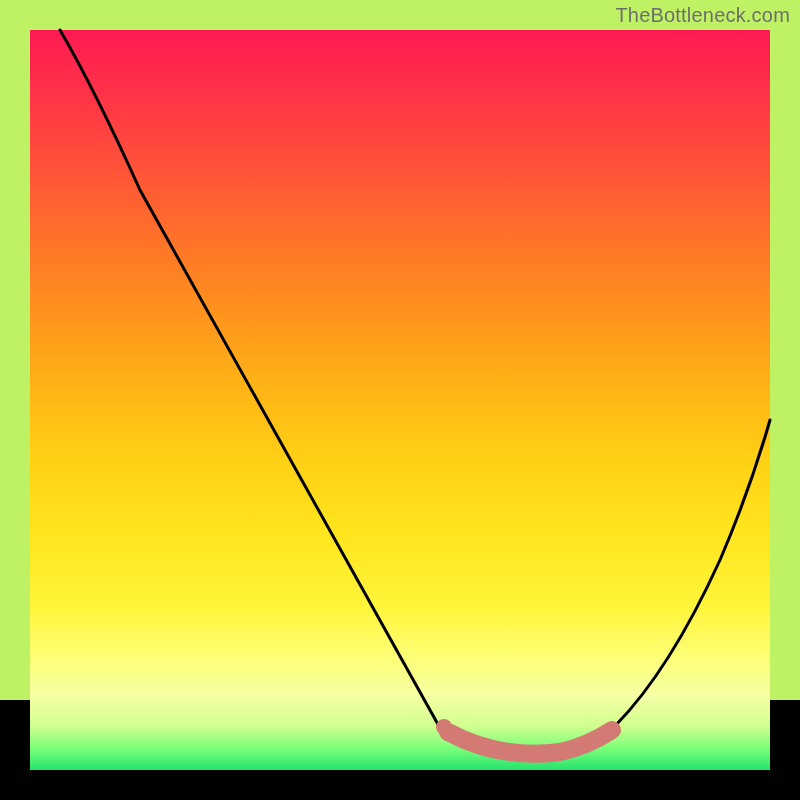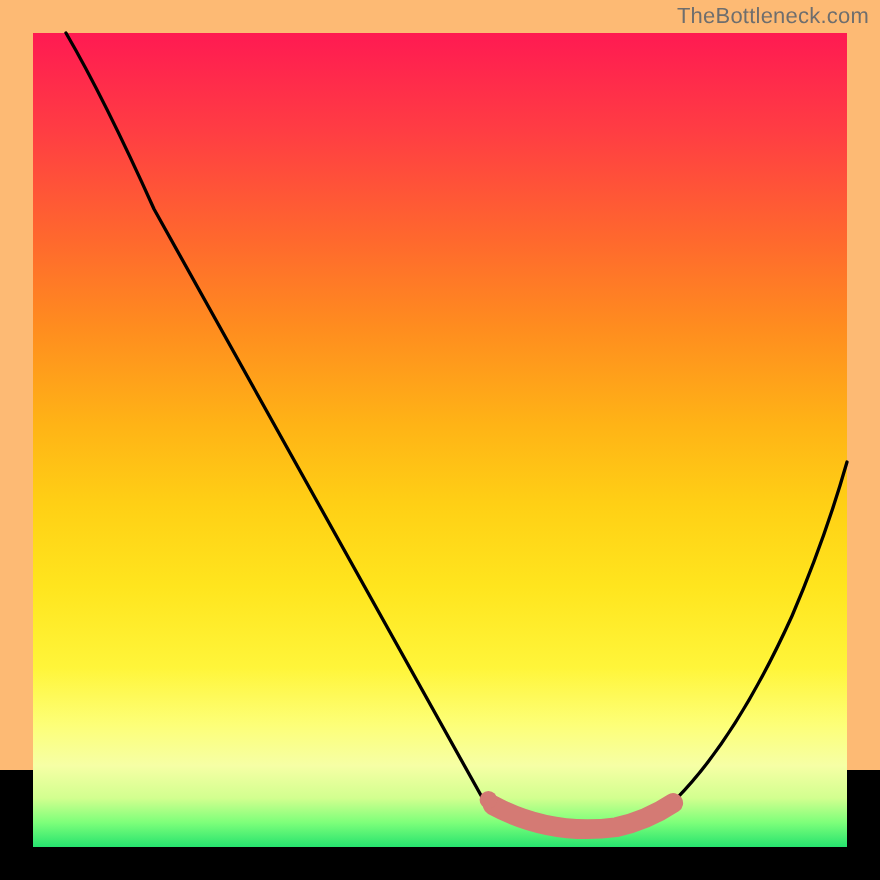--- a/index.html
+++ b/index.html
@@ -8,21 +8,21 @@
     width: 800px;
     height: 800px;
     background: #000;
     font-family: Arial, Helvetica, sans-serif;
     overflow: hidden;
   }
   .frame {
     position: relative;
     width: 800px;
     height: 700px;
-    background: #fdba74;
+    background: #bef264;
   }
   .plot-area {
     position: absolute;
     left: 30px;
     top: 30px;
     width: 740px;
     height: 740px;
     
     background: linear-gradient(to bottom,
       #ff1a52 0%,

